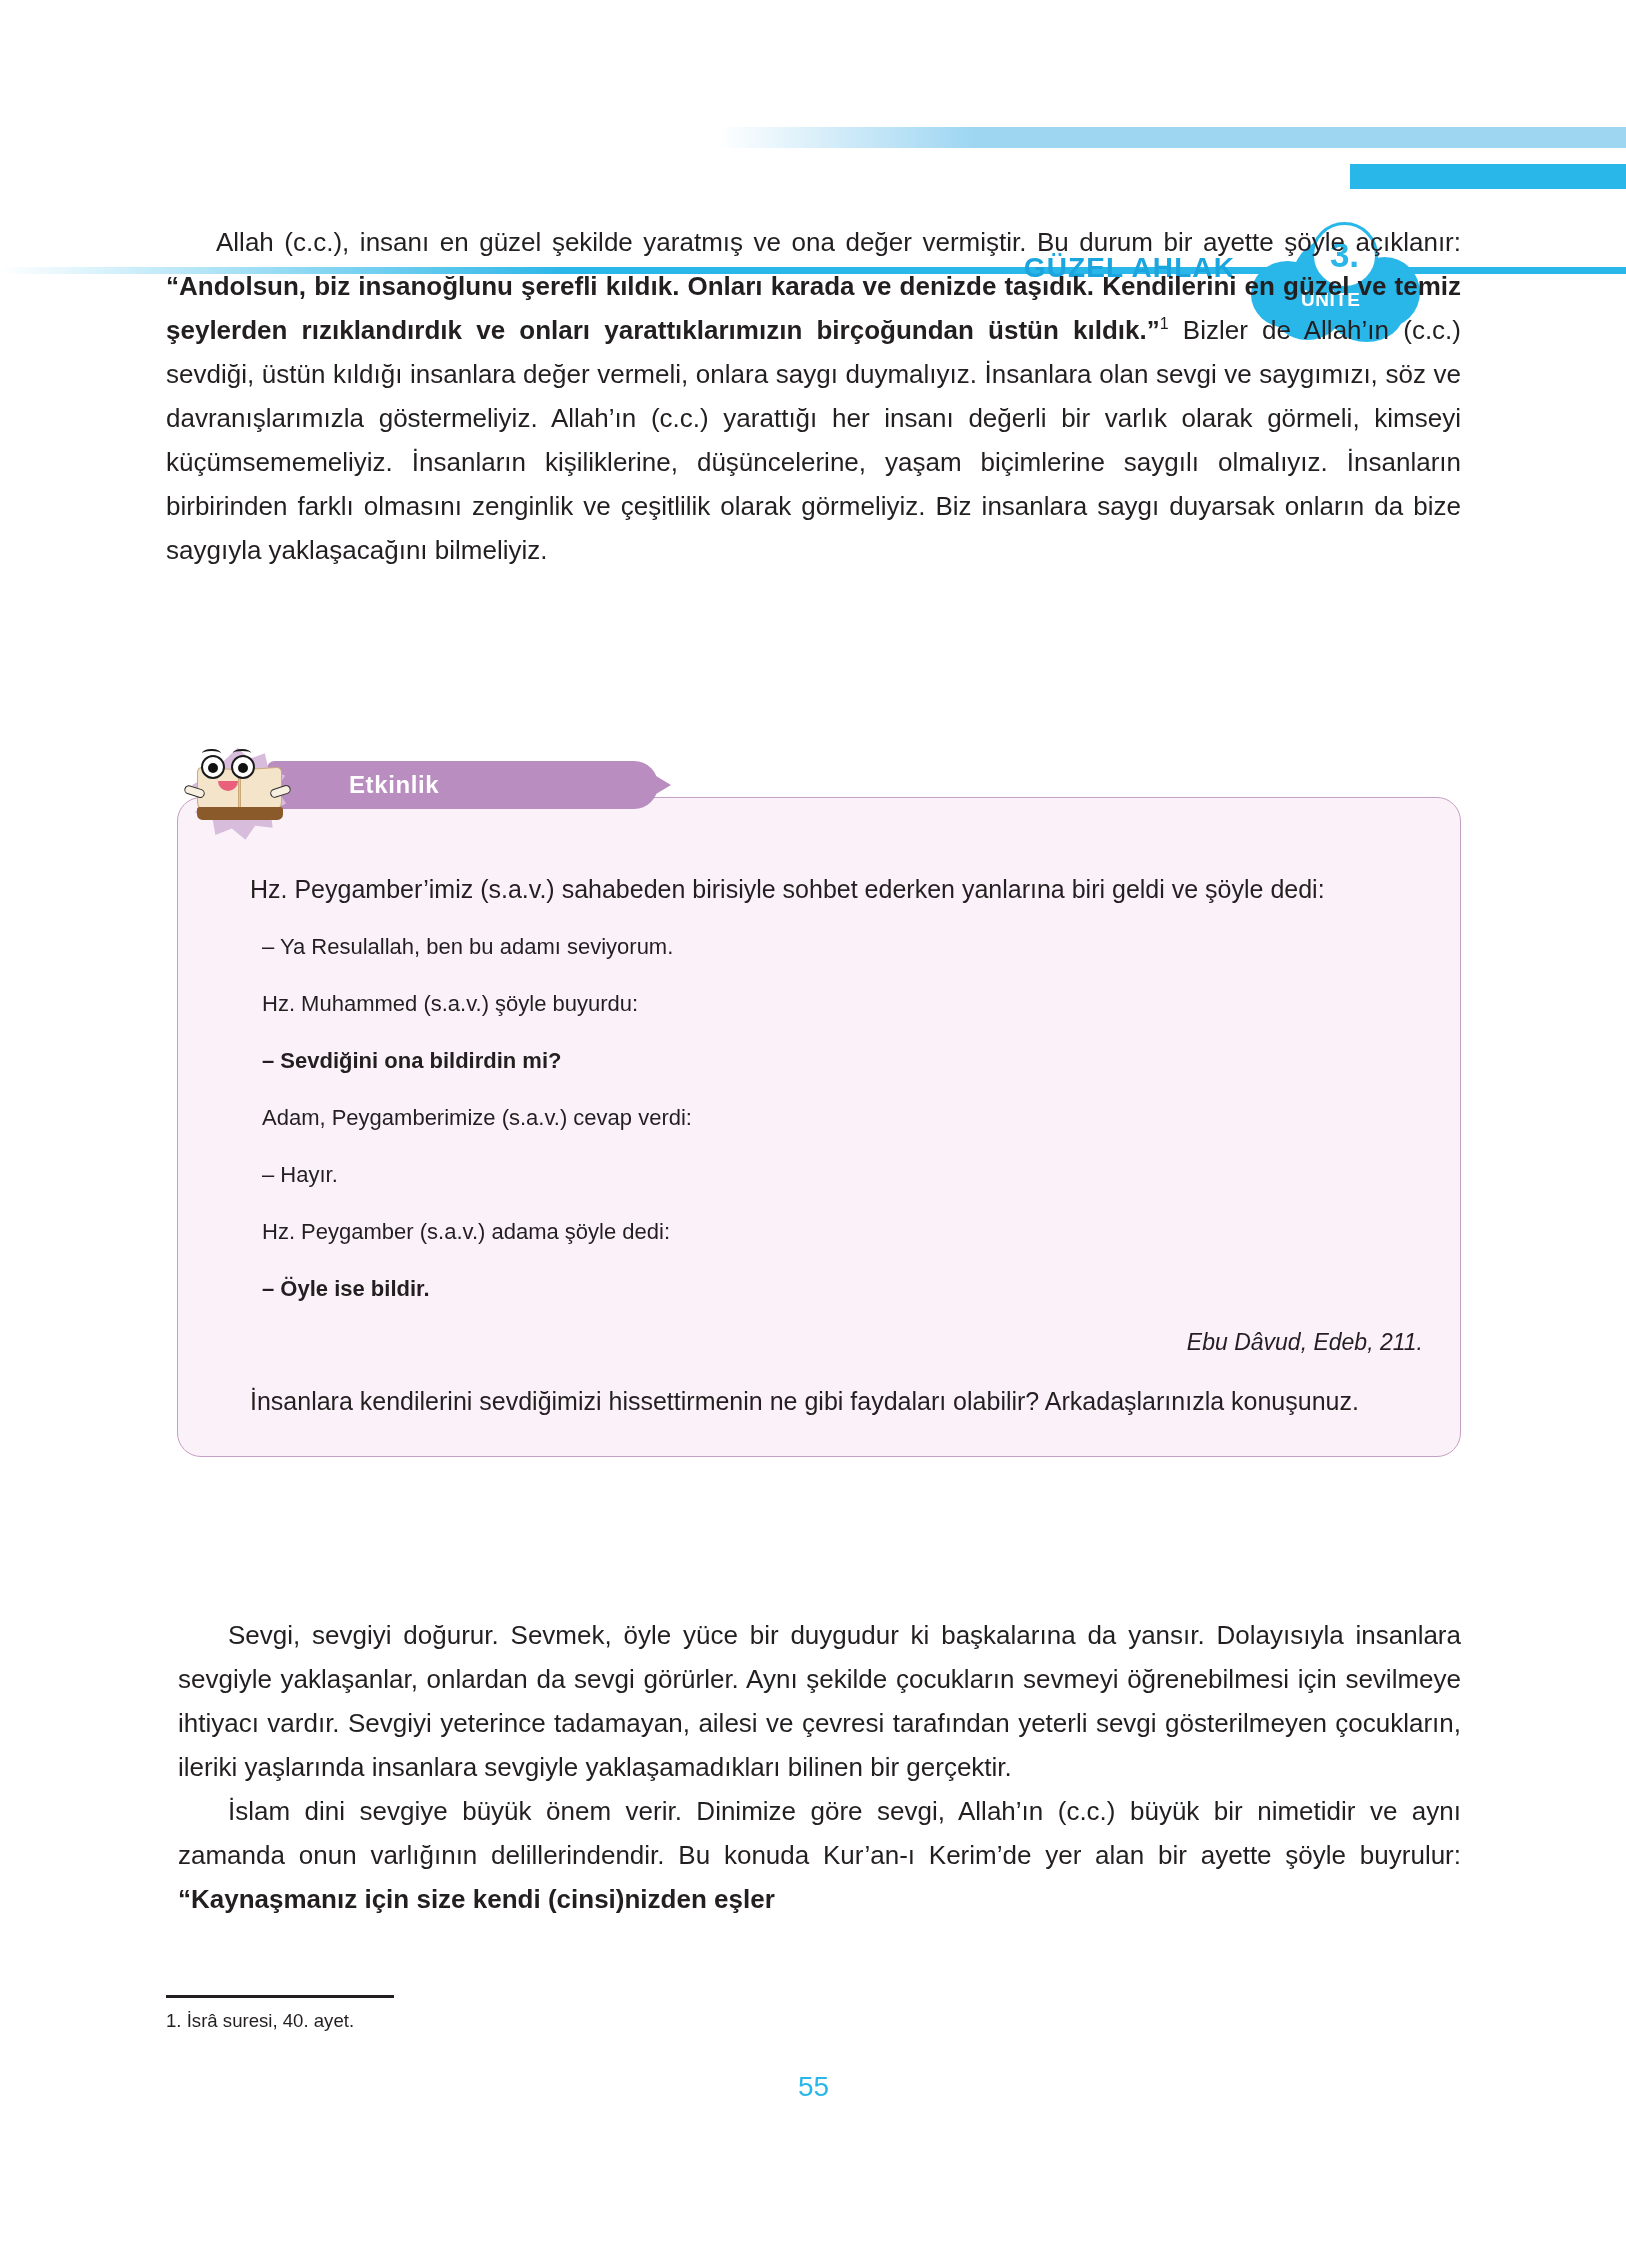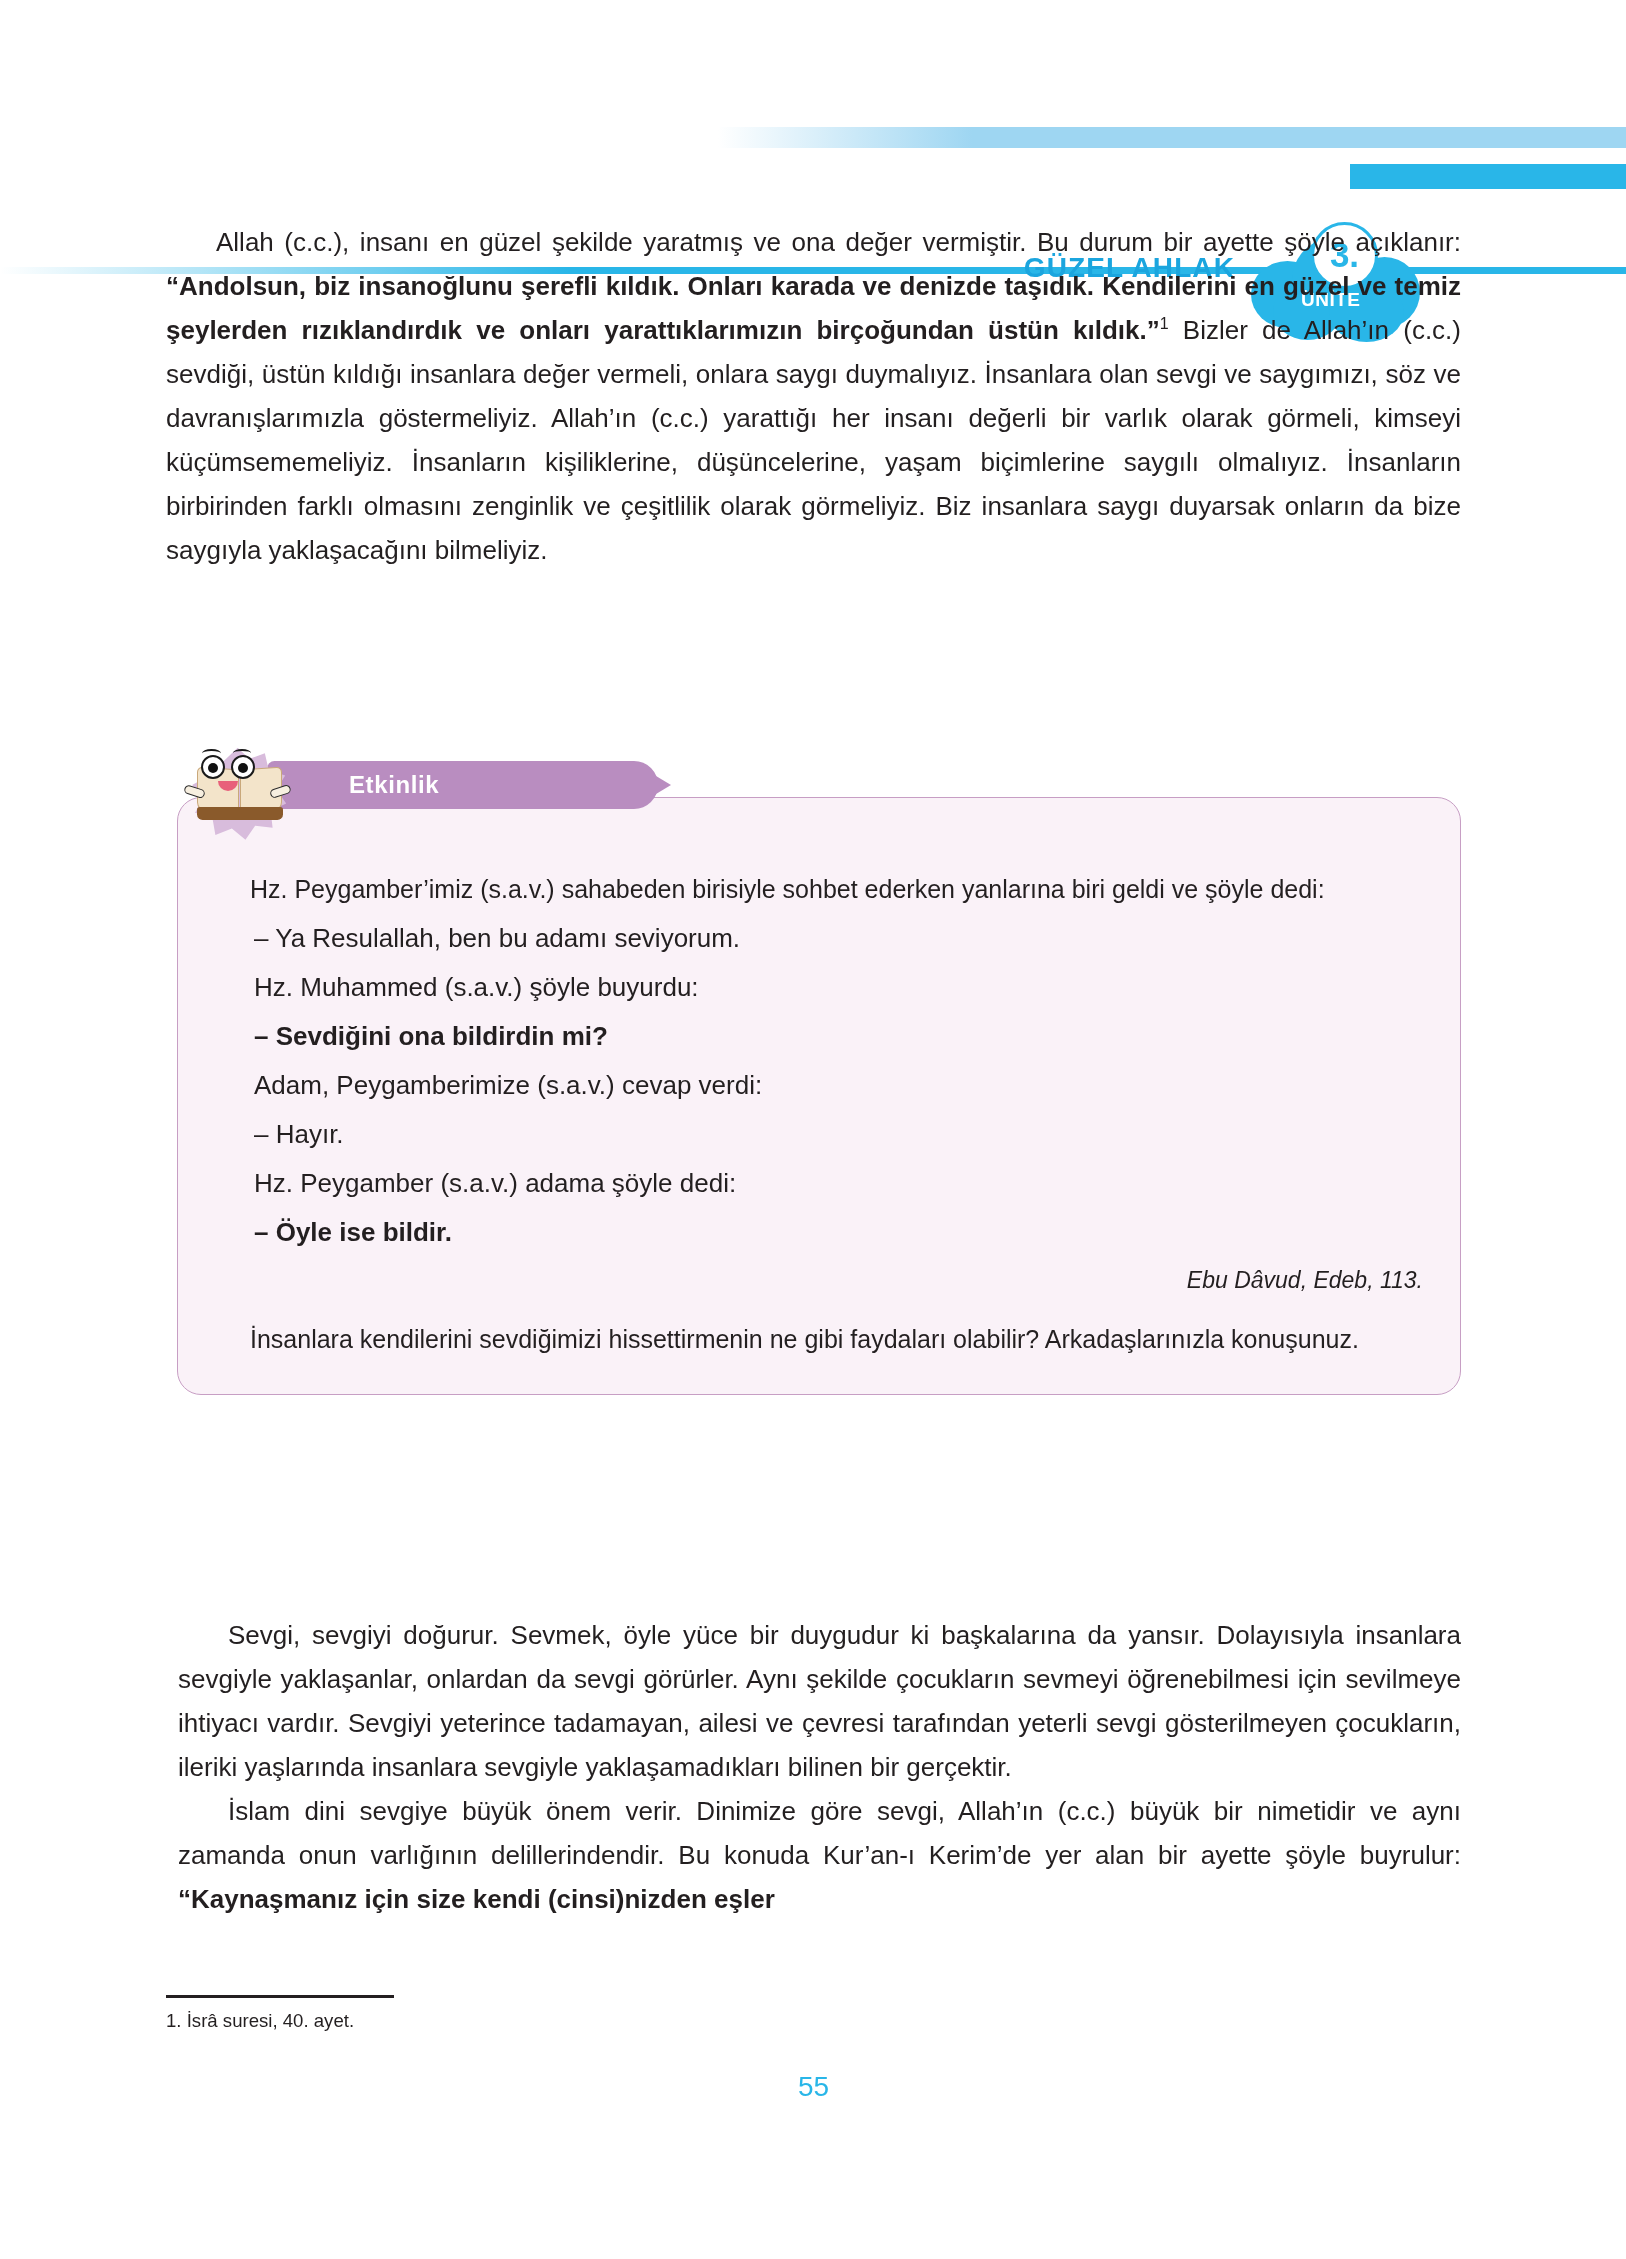--- a/index.html
+++ b/index.html
@@ -268,22 +268,22 @@
 
   p.act {
     margin: 0 0 0 0;
     font-size: 25px;
     line-height: 45px;
     color: #231f20;
     text-align: justify;
     text-indent: 35px;
   }
   p.dash {
-    margin: 4px;
-    font-size: 26px;
+    margin: 12px;
+    font-size: 22px;
     line-height: 45px;
     color: #231f20;
     text-indent: 35px;
     text-align: left;
   }
   p.dash b { font-weight: bold; }
   p.source {
     margin: 5.6px 0 0 0;
     font-size: 23px;
     line-height: 39px;
@@ -390,21 +390,21 @@
       <p class="act">Hz. Peygamber’imiz (s.a.v.) sahabeden birisiyle sohbet ederken yanlarına biri geldi ve şöyle dedi:</p>
 
       <p class="dash"><span>– Ya Resulallah, ben bu adamı seviyorum.</span></p>
       <p class="dash"><span>Hz. Muhammed (s.a.v.) şöyle buyurdu:</span></p>
       <p class="dash"><b>– Sevdiğini ona bildirdin mi?</b></p>
       <p class="dash"><span>Adam, Peygamberimize (s.a.v.) cevap verdi:</span></p>
       <p class="dash"><span>– Hayır.</span></p>
       <p class="dash"><span>Hz. Peygamber (s.a.v.) adama şöyle dedi:</span></p>
       <p class="dash"><b>– Öyle ise bildir.</b></p>
 
-      <p class="source">Ebu Dâvud, Edeb, 113.</p>
+      <p class="source">Ebu Dâvud, Edeb, 211.</p>
 
       <div class="act-gap"></div>
 
       <p class="act">İnsanlara kendilerini sevdiğimizi hissettirmenin ne gibi faydaları olabilir? Arkadaşlarınızla konuşunuz.</p>
     </div>
   </div>
 
   <div class="lower">
     <p class="body">Sevgi, sevgiyi doğurur. Sevmek, öyle yüce bir duygudur ki başkalarına da yansır. Dolayısıyla insanlara sevgiyle yaklaşanlar, onlardan da sevgi görürler. Aynı şekilde çocukların sevmeyi öğrenebilmesi için sevilmeye ihtiyacı vardır. Sevgiyi yeterince tadamayan, ailesi ve çevresi tarafından yeterli sevgi gösterilmeyen çocukların, ileriki yaşlarında insanlara sevgiyle yaklaşamadıkları bilinen bir gerçektir.</p>
     <p class="body"><span>İslam dini sevgiye büyük önem verir. Dinimize göre sevgi, Allah’ın (c.c.) büyük bir nimetidir ve aynı zamanda onun varlığının delillerindendir. Bu konuda Kur’an-ı Kerim’de yer alan bir ayette şöyle buyrulur: </span><b>“Kaynaşmanız için size kendi (cinsi)nizden eşler</b></p>

